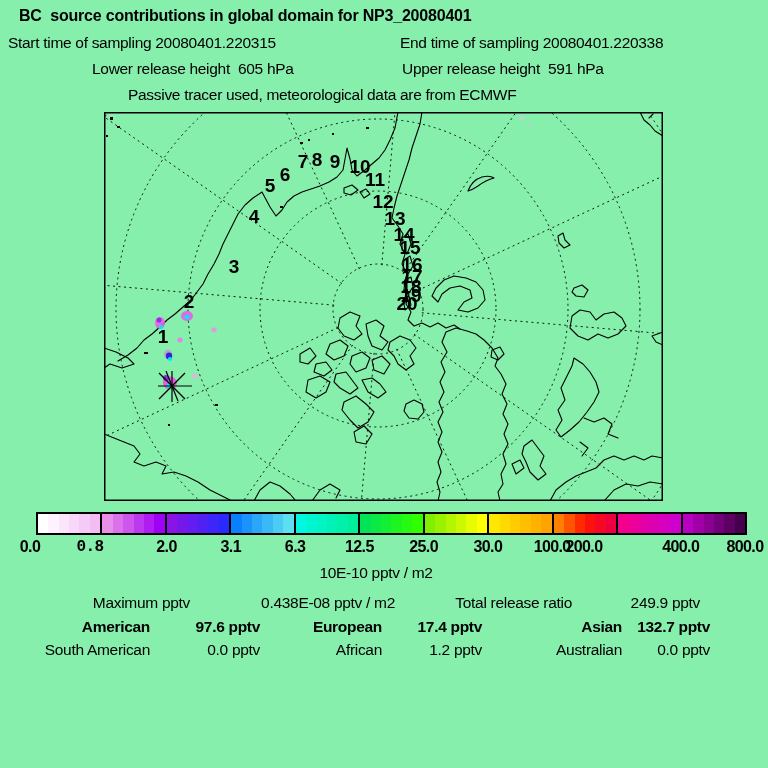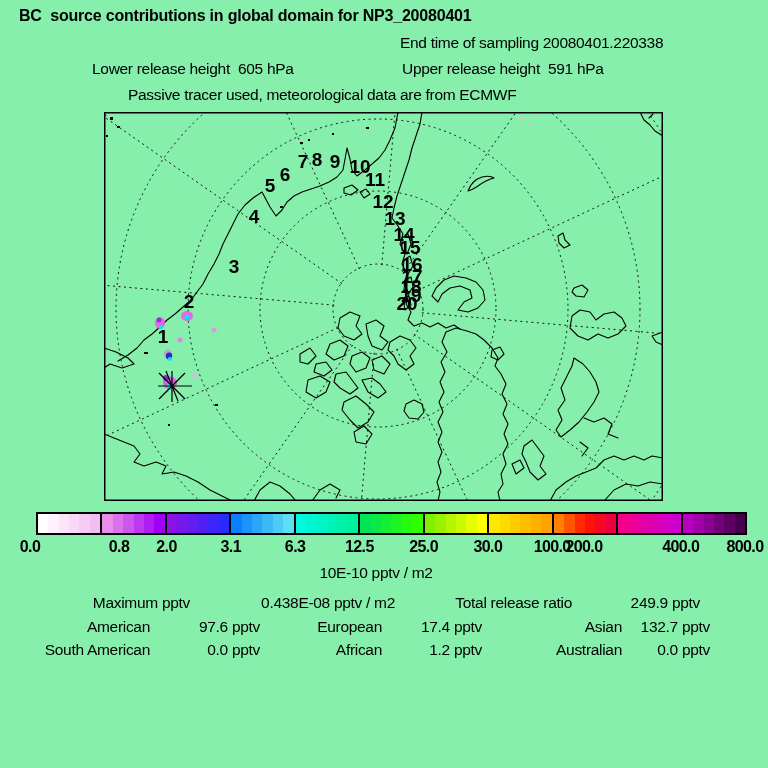--- a/index.html
+++ b/index.html
@@ -28,20 +28,21 @@
              grid-template-columns:110px 110px 122px 100px 140px 88px;
              font-size:15.5px;letter-spacing:-0.3px;}
   .stat-grid span{text-align:right;white-space:pre;}
 </style>
 </head>
 <body>
 
 <div class="page">
 
   <div class="abs title" style="left:19px;top:7px;">BC  source contributions in global domain for NP3_20080401</div>
+  <div class="abs hline" style="left:8px;top:34px;">Start time of sampling 20080401.220315</div>
   <div class="abs hline" style="left:400px;top:34px;">End time of sampling 20080401.220338</div>
   <div class="abs hline" style="left:92px;top:60px;">Lower release height  605 hPa</div>
   <div class="abs hline" style="left:402px;top:60px;">Upper release height  591 hPa</div>
   <div class="abs hline" style="left:128px;top:86px;">Passive tracer used, meteorological data are from ECMWF</div>
 
   <div class="mapwrap">
     <svg id="mapsvg" width="559" height="389" viewBox="0 0 559 389" xmlns="http://www.w3.org/2000/svg">
       <g stroke="#000" stroke-width="0.9" fill="none" stroke-dasharray="2 3.5">
         <circle cx="274" cy="197" r="45"></circle>
         <circle cx="274" cy="197" r="118"></circle>
@@ -200,41 +201,41 @@
       <div class="cb-seg" style="background: linear-gradient(90deg, rgb(0, 247, 224) 0%, rgb(0, 247, 224) 16.67%, rgb(0, 245, 210) 16.67%, rgb(0, 245, 210) 33.33%, rgb(0, 244, 196) 33.33%, rgb(0, 244, 196) 50%, rgb(0, 242, 182) 50%, rgb(0, 242, 182) 66.67%, rgb(0, 241, 168) 66.67%, rgb(0, 241, 168) 83.33%, rgb(0, 239, 154) 83.33%, rgb(0, 239, 154) 100%);"></div>
       <div class="cb-seg" style="background: linear-gradient(90deg, rgb(0, 228, 85) 0%, rgb(0, 228, 85) 16.67%, rgb(10, 233, 68) 16.67%, rgb(10, 233, 68) 33.33%, rgb(19, 239, 51) 33.33%, rgb(19, 239, 51) 50%, rgb(29, 244, 34) 50%, rgb(29, 244, 34) 66.67%, rgb(38, 250, 17) 66.67%, rgb(38, 250, 17) 83.33%, rgb(48, 255, 0) 83.33%, rgb(48, 255, 0) 100%);"></div>
       <div class="cb-seg" style="background: linear-gradient(90deg, rgb(128, 240, 0) 0%, rgb(128, 240, 0) 16.67%, rgb(153, 243, 0) 16.67%, rgb(153, 243, 0) 33.33%, rgb(179, 246, 0) 33.33%, rgb(179, 246, 0) 50%, rgb(204, 249, 0) 50%, rgb(204, 249, 0) 66.67%, rgb(230, 252, 0) 66.67%, rgb(230, 252, 0) 83.33%, rgb(255, 255, 0) 83.33%, rgb(255, 255, 0) 100%);"></div>
       <div class="cb-seg" style="background: linear-gradient(90deg, rgb(255, 232, 0) 0%, rgb(255, 232, 0) 16.67%, rgb(255, 218, 0) 16.67%, rgb(255, 218, 0) 33.33%, rgb(255, 204, 0) 33.33%, rgb(255, 204, 0) 50%, rgb(255, 191, 0) 50%, rgb(255, 191, 0) 66.67%, rgb(255, 177, 0) 66.67%, rgb(255, 177, 0) 83.33%, rgb(255, 163, 0) 83.33%, rgb(255, 163, 0) 100%);"></div>
       <div class="cb-seg" style="background: linear-gradient(90deg, rgb(255, 128, 0) 0%, rgb(255, 128, 0) 16.67%, rgb(255, 85, 0) 16.67%, rgb(255, 85, 0) 33.33%, rgb(255, 42, 0) 33.33%, rgb(255, 42, 0) 50%, rgb(252, 17, 13) 50%, rgb(252, 17, 13) 66.67%, rgb(245, 8, 38) 66.67%, rgb(245, 8, 38) 83.33%, rgb(238, 0, 64) 83.33%, rgb(238, 0, 64) 100%);"></div>
       <div class="cb-seg" style="background: linear-gradient(90deg, rgb(244, 0, 140) 0%, rgb(244, 0, 140) 16.67%, rgb(236, 0, 153) 16.67%, rgb(236, 0, 153) 33.33%, rgb(228, 0, 166) 33.33%, rgb(228, 0, 166) 50%, rgb(221, 0, 179) 50%, rgb(221, 0, 179) 66.67%, rgb(213, 0, 192) 66.67%, rgb(213, 0, 192) 83.33%, rgb(205, 0, 205) 83.33%, rgb(205, 0, 205) 100%);"></div>
       <div class="cb-seg" style="background: linear-gradient(90deg, rgb(184, 0, 192) 0%, rgb(184, 0, 192) 16.67%, rgb(161, 0, 169) 16.67%, rgb(161, 0, 169) 33.33%, rgb(138, 0, 146) 33.33%, rgb(138, 0, 146) 50%, rgb(115, 0, 123) 50%, rgb(115, 0, 123) 66.67%, rgb(92, 0, 100) 66.67%, rgb(92, 0, 100) 83.33%, rgb(69, 0, 77) 83.33%, rgb(69, 0, 77) 100%);"></div>
     </div>
   <div id="tick-layer">
       <span class="cb-tick" style="left: -2px;">0.0</span>
-      <span class="cb-tick" style="left: 87px;">0.8</span>
+      <span class="cb-tick" style="left: 58px; font-family: Liberation Mono, monospace;">0.8</span>
       <span class="cb-tick" style="left: 134.54px;">2.0</span>
       <span class="cb-tick" style="left: 198.81px;">3.1</span>
       <span class="cb-tick" style="left: 263.08px;">6.3</span>
       <span class="cb-tick" style="left: 327.35px;">12.5</span>
       <span class="cb-tick" style="left: 391.62px;">25.0</span>
       <span class="cb-tick" style="left: 455.89px;">30.0</span>
       <span class="cb-tick" style="left: 520.16px;">100.0</span>
       <span class="cb-tick" style="left: 552px;">200.0</span>
       <span class="cb-tick" style="left: 648.7px;">400.0</span>
       <span class="cb-tick" style="left: 712.97px;">800.0</span>
     </div>
   <div class="units">10E-10 pptv / m2</div>
 
   <div class="stat-row1">
     <span>Maximum pptv</span>
     <span>0.438E-08 pptv / m2</span>
     <span>Total release ratio</span>
     <span>249.9 pptv</span>
   </div>
-  <div class="stat-grid" id="stat-row2" style="top:618px;">
+  <div class="stat-grid" id="stat-row2" style="top:618px;font-weight:bold;">
       <span>American</span>
       <span>97.6 pptv</span>
       <span>European</span>
       <span>17.4 pptv</span>
       <span>Asian</span>
       <span>132.7 pptv</span>
     </div>
   <div class="stat-grid" id="stat-row3" style="top:641px;">
       <span>South American</span>
       <span>0.0 pptv</span>

